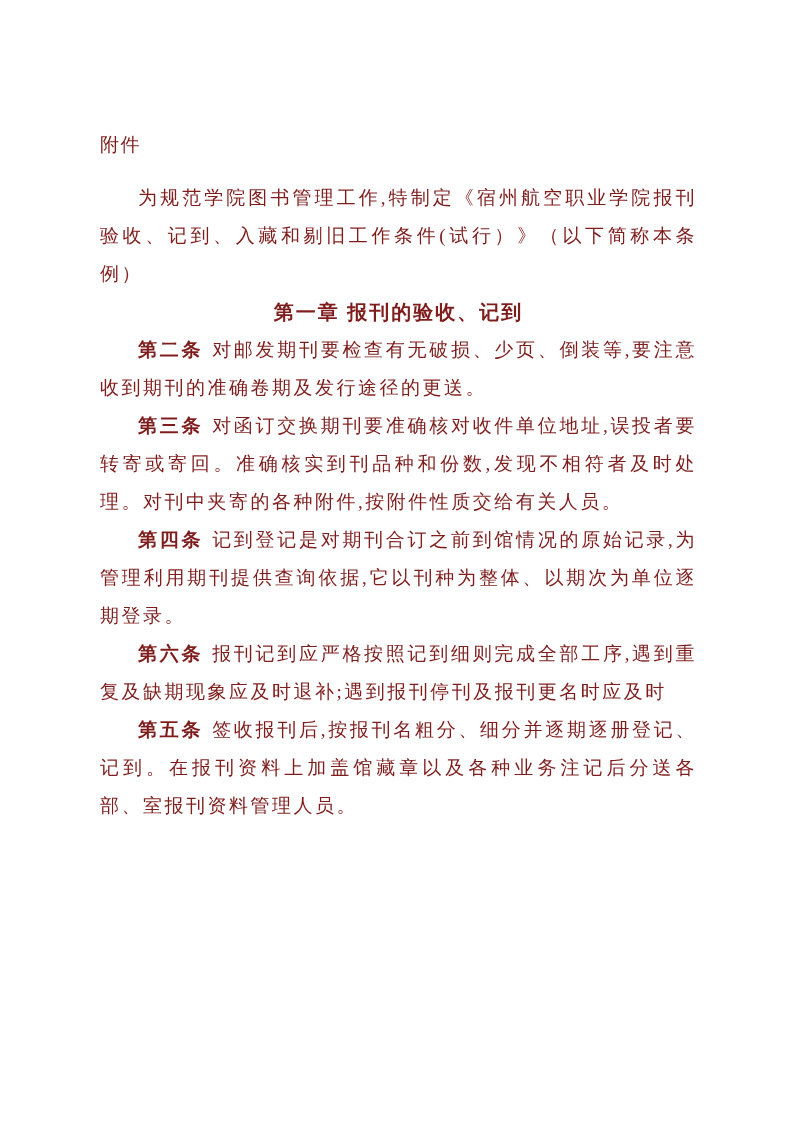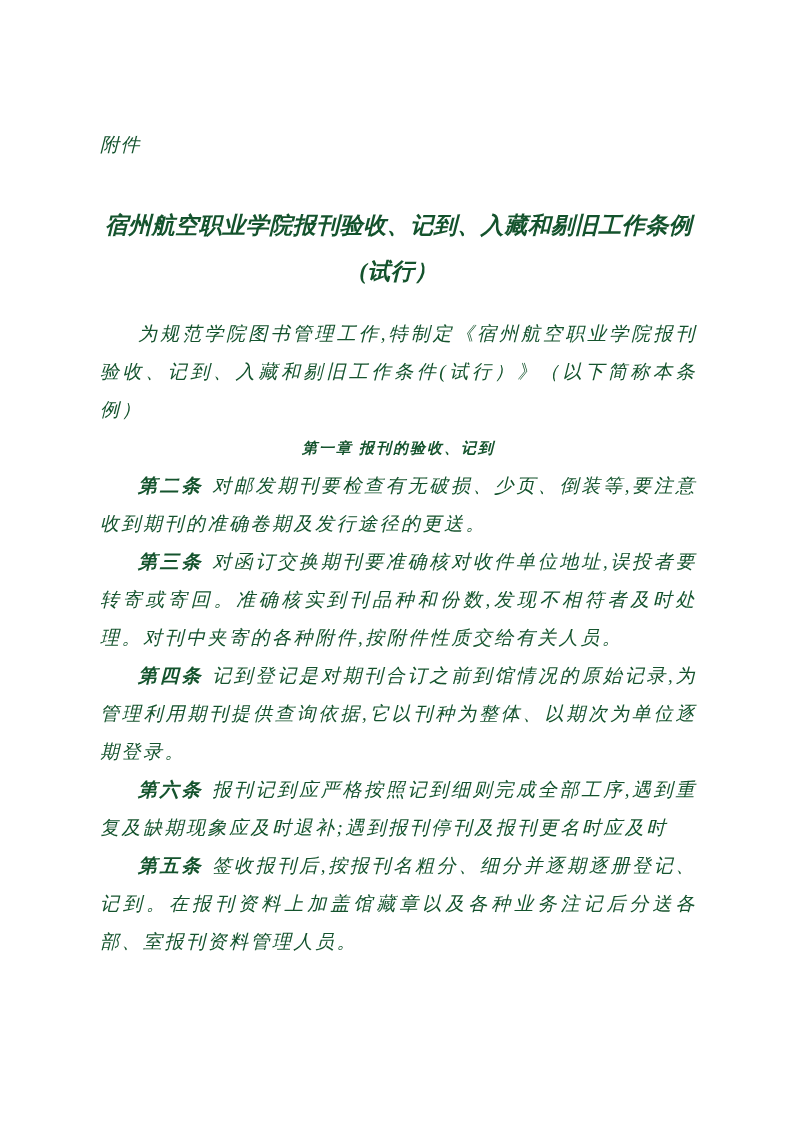--- a/index.html
+++ b/index.html
@@ -2,25 +2,24 @@
 <html><head>
 <meta charset="utf-8">
 <style>
   html, body { margin: 0; padding: 0; background: #e8e8e8; }
   .page {
     position: relative;
     width: 793px;
     height: 1122px;
     margin: 0 auto;
     background: #ffffff;
-    color: #14532d;
+    color: #7f1d1d;
     font-family: "Liberation Serif", serif;
     overflow: hidden;
     box-sizing: border-box;
-    font-style: italic;
   }
   .content {
     position: absolute;
     left: 100px;
     top: 131px;
     width: 597px;
   }
   .attachment {
     font-family: "Liberation Sans", sans-serif;
     font-size: 19px;
@@ -43,44 +42,40 @@
     line-height: 38px;
     letter-spacing: 2.5px;
     text-align: justify;
     text-justify: inter-character;
     text-indent: 2em;
   }
   .intro { margin-top: 20px; }
   .chapter {
     margin: 0;
     font-family: "Liberation Sans", sans-serif;
-    font-size: 15px;
+    font-size: 20px;
     font-weight: 700;
     line-height: 38px;
     letter-spacing: 2px;
     text-align: center;
     text-indent: 0;
   }
   .art-label {
     font-weight: 700;
     margin-right: 9px;
   }
 </style>
 </head>
 <body>
 
 <div class="page">
   <div class="content">
 
     <div class="attachment">附件</div>
 
-    <h1 class="title">
-      <span class="title-line">宿州航空职业学院报刊验收、记到、入藏和剔旧工作条例</span>
-      <span class="title-line">(试行）</span>
-    </h1>
 
     <p class="body-para intro">为规范学院图书管理工作,特制定《宿州航空职业学院报刊验收、记到、入藏和剔旧工作条件(试行）》（以下简称本条例）</p>
 
     <h2 class="chapter">第一章 报刊的验收、记到</h2>
 
 
     <p class="body-para"><span class="art-label">第二条</span><span>对邮发期刊要检查有无破损、少页、倒装等,要注意收到期刊的准确卷期及发行途径的更送。</span></p>
 
     <p class="body-para"><span class="art-label">第三条</span><span>对函订交换期刊要准确核对收件单位地址,误投者要转寄或寄回。准确核实到刊品种和份数,发现不相符者及时处理。对刊中夹寄的各种附件,按附件性质交给有关人员。</span></p>
 

